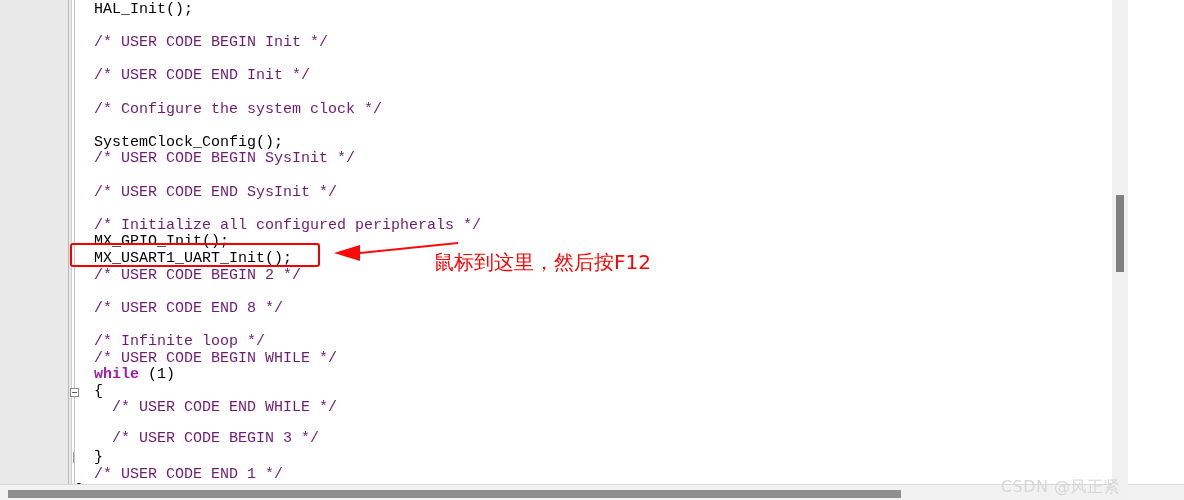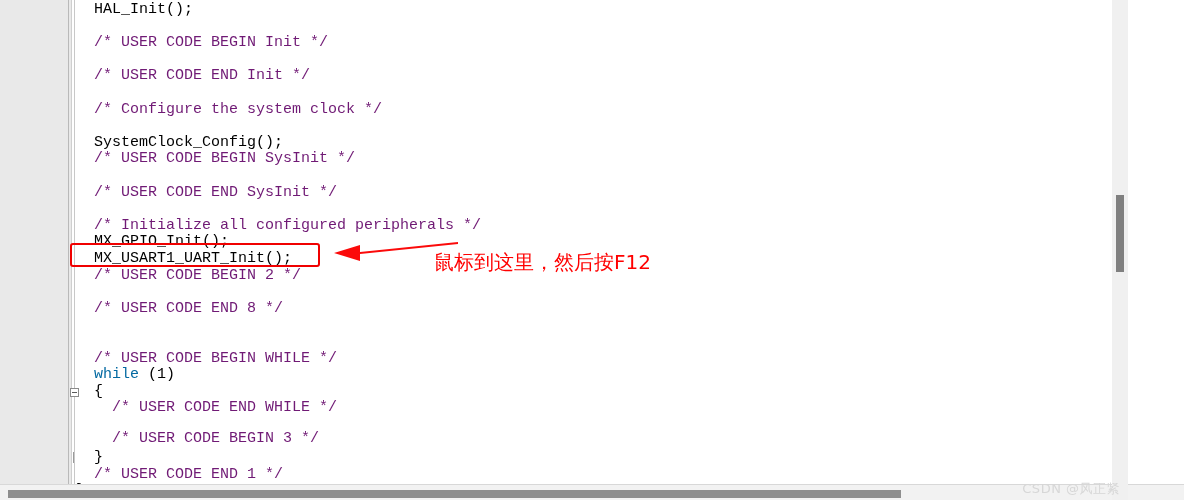--- a/index.html
+++ b/index.html
@@ -80,21 +80,21 @@
     position:absolute;
     left:0;
     white-space:pre;
     font-size:15px;
     line-height:16.6px;
     font-family:"Liberation Mono","DejaVu Sans Mono",monospace;
     letter-spacing:0px;
     color:#000000;
   }
   .cm { color:#701a75; }
-  .kw { color:#0369a1; }
+  .kw { color:#a21caf;font-weight:bold; }
   .pl { color:#000000; }
 
   
   #hl-band {
     position:absolute;
     left:76px;
     top:244px;
     width:1092px;
     height:22px;
     background:#e0f7e2;
@@ -158,21 +158,21 @@
     position:absolute;
     right:0; bottom:0;
     width:16px; height:16px;
     background:#f0f0f0;
   }
 
   
   #watermark {
     position:absolute;
     right:8px; bottom:2px;
-    font-size:13px;
+    font-size:16px;
     color:#d7d7d7;
     font-family:"DejaVu Sans","Liberation Sans",sans-serif;
     letter-spacing:0.5px;
     white-space:pre;
   }
 </style>
 </head>
 <body>
 
 <div id="editor">
@@ -227,20 +227,21 @@
       <div class="cl" style="top: 168px;"><span class="pl"></span></div>
       <div class="cl" style="top: 184.6px;"><span class="cm">  /* USER CODE END SysInit */</span></div>
       <div class="cl" style="top: 201.2px;"><span class="pl"></span></div>
       <div class="cl" style="top: 217.8px;"><span class="cm">  /* Initialize all configured peripherals */</span></div>
       <div class="cl" style="top: 234.4px;"><span class="pl">  MX_GPIO_Init();</span></div>
       <div class="cl" style="top: 251px;"><span class="pl">  MX_USART1_UART_Init();</span></div>
       <div class="cl" style="top: 267.6px;"><span class="cm">  /* USER CODE BEGIN 2 */</span></div>
       <div class="cl" style="top: 284.2px;"><span class="pl"></span></div>
       <div class="cl" style="top: 300.8px;"><span class="cm">  /* USER CODE END 8 */</span></div>
       <div class="cl" style="top: 317.4px;"><span class="pl"></span></div>
+      <div class="cl" style="top: 334px;"><span class="cm">  /* Infinite loop */</span></div>
       <div class="cl" style="top: 350.6px; text-align: center;"><span class="cm">  /* USER CODE BEGIN WHILE */</span></div>
       <div class="cl" style="top: 367.2px;"><span class="kw">  while</span><span class="pl"> (1)</span></div>
       <div class="cl" style="top: 383.8px;"><span class="pl">  {</span></div>
       <div class="cl" style="top: 400.4px;"><span class="cm">    /* USER CODE END WHILE */</span></div>
       <div class="cl" style="top: 417px;"><span class="pl"></span></div>
       <div class="cl" style="top: 431px;"><span class="cm">    /* USER CODE BEGIN 3 */</span></div>
       <div class="cl" style="top: 450.2px;"><span class="pl">  }</span></div>
       <div class="cl" style="top: 466.8px;"><span class="cm">  /* USER CODE END 1 */</span></div>
       <div class="cl" style="top: 483.4px;"><span class="pl">}</span></div>
     </div>

